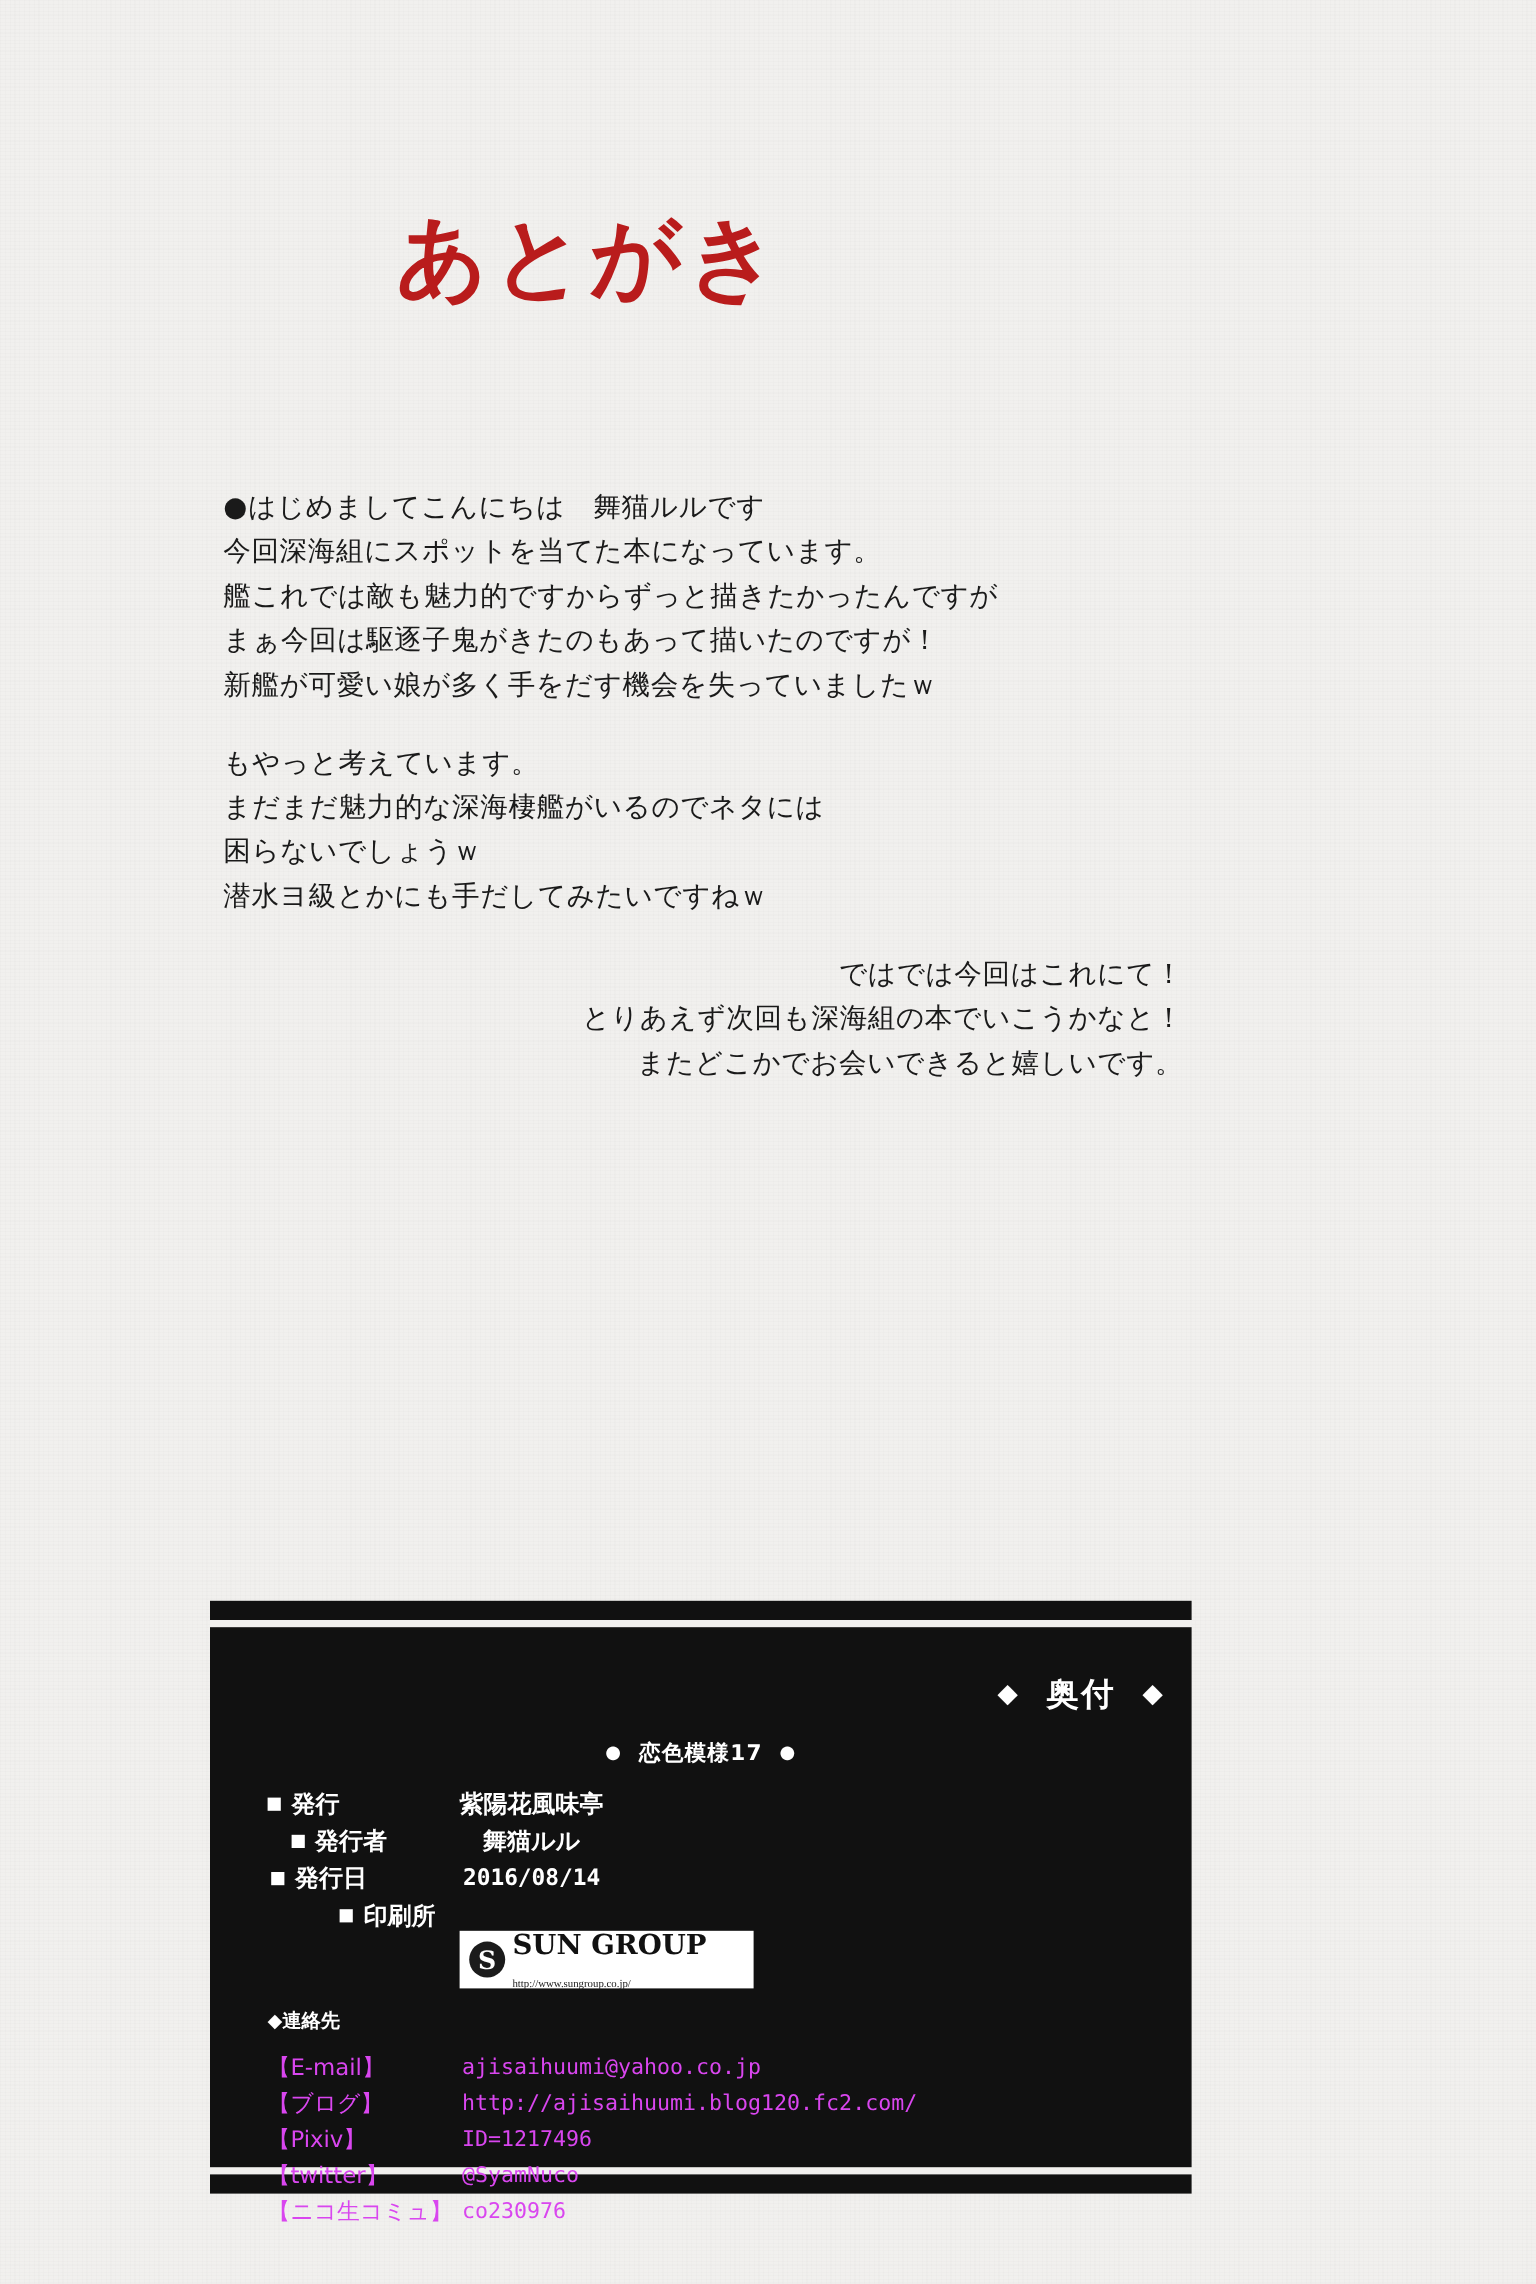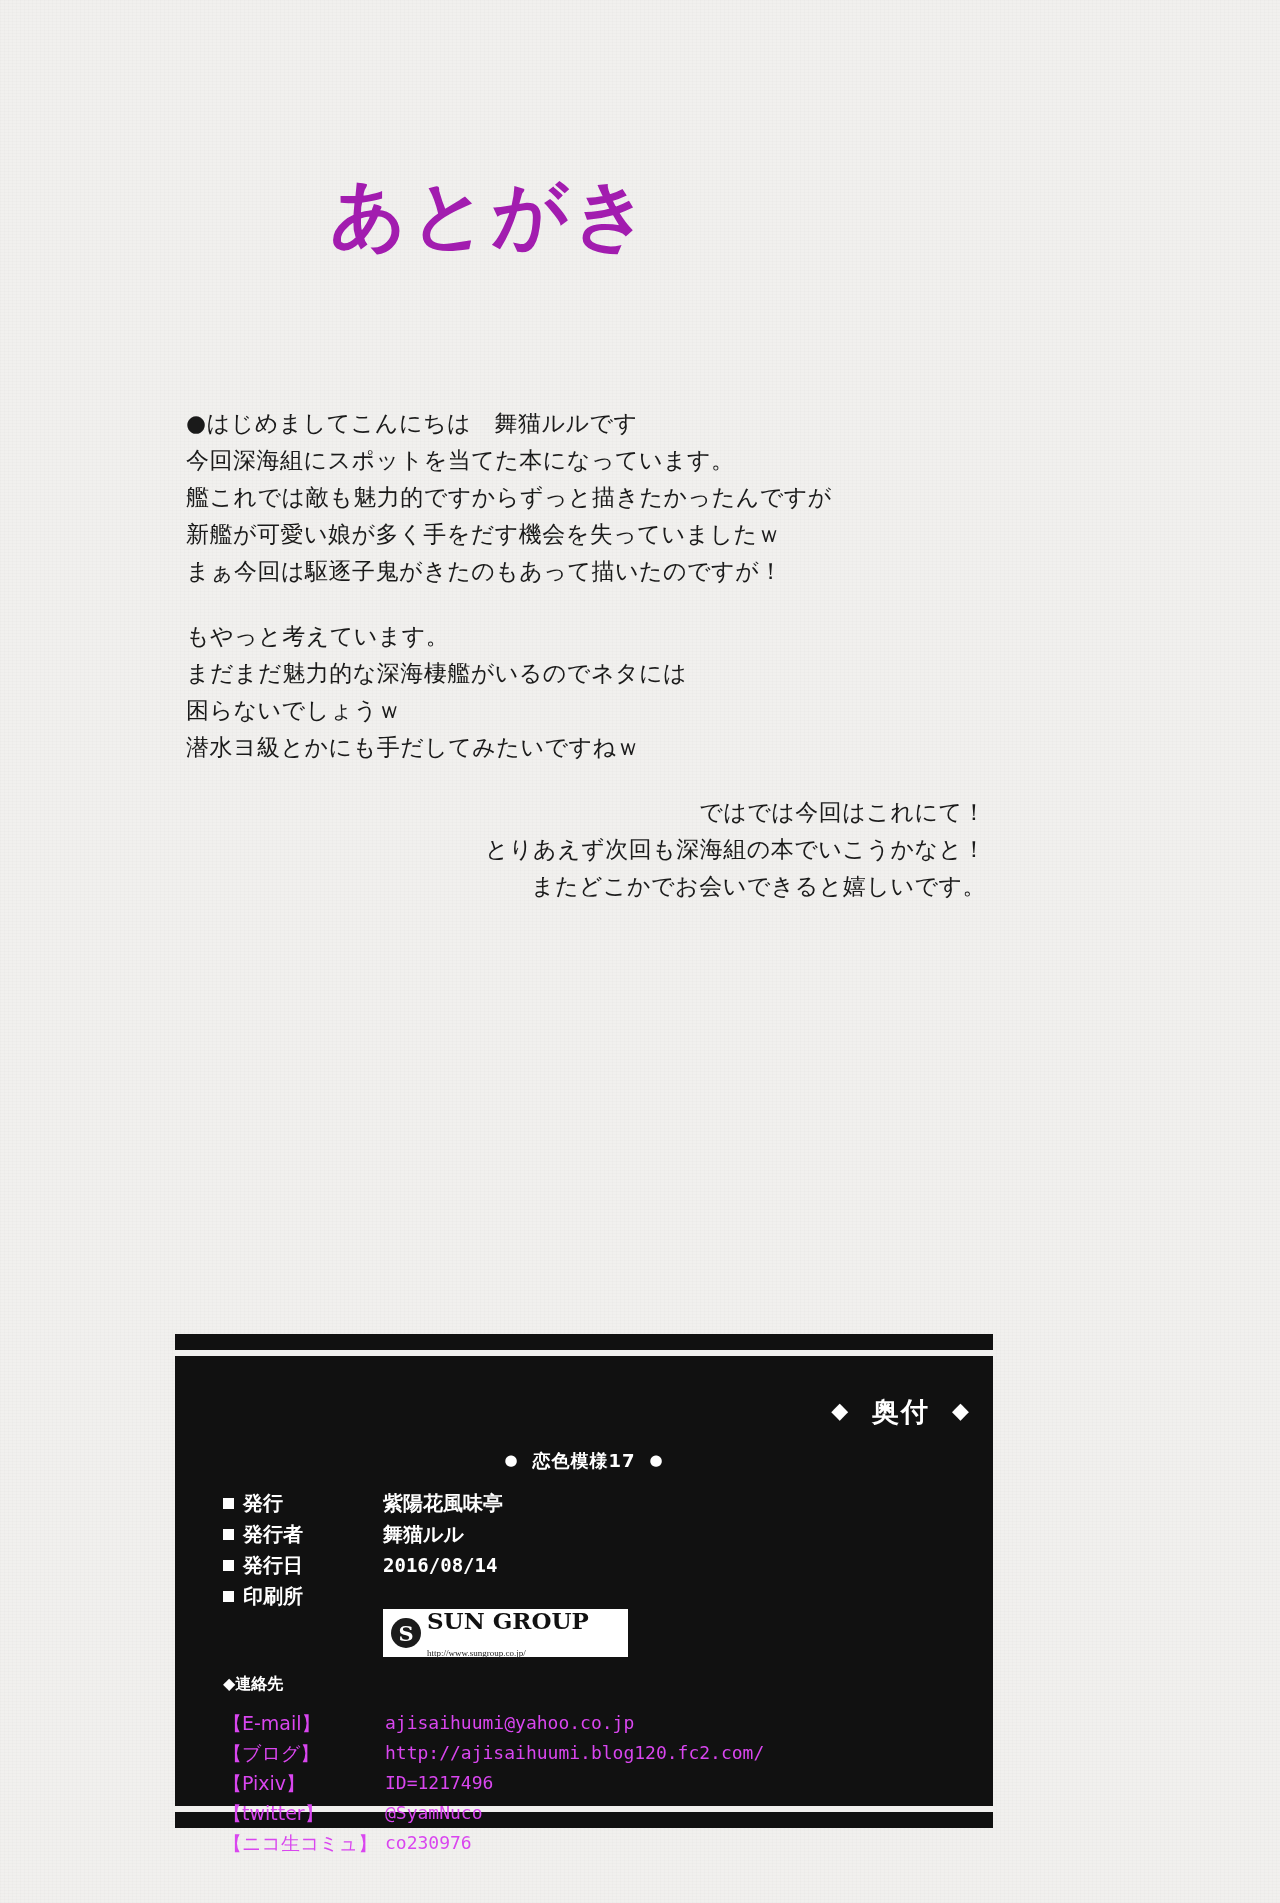--- a/index.html
+++ b/index.html
@@ -29,21 +29,21 @@
     pointer-events: none;
   }
 
   .afterword-title {
     position: absolute;
     left: 330px;
     top: 165px;
     font-family: "DejaVu Sans", sans-serif;
     font-size: 75px;
     font-weight: bold;
-    color: #a21caf;
+    color: #b91c1c;
     letter-spacing: 4px;
     white-space: nowrap;
   }
 
   .body-text {
     position: absolute;
     left: 186px;
     top: 405px;
     width: 800px;
     font-family: "DejaVu Sans", sans-serif;
@@ -135,20 +135,21 @@
     color: #ffffff;
     font-family: "DejaVu Sans", sans-serif;
     font-size: 20px;
     font-weight: bold;
   }
   .info-row {
     display: flex;
     align-items: flex-start;
     height: 31px;
     line-height: 31px;
+    justify-content: center;
   }
   .info-label {
     width: 160px;
     white-space: nowrap;
   }
   .sq {
     display: inline-block;
     width: 11px;
     height: 11px;
     background: #ffffff;
@@ -251,22 +252,22 @@
 <div class="page">
   <div class="grain"></div>
 
   <div class="afterword-title">あとがき</div>
 
   <div class="body-text">
     <div class="para">
       <span class="line">●はじめましてこんにちは　舞猫ルルです</span>
       <span class="line">今回深海組にスポットを当てた本になっています。</span>
       <span class="line">艦これでは敵も魅力的ですからずっと描きたかったんですが</span>
+      <span class="line">まぁ今回は駆逐子鬼がきたのもあって描いたのですが！</span>
       <span class="line">新艦が可愛い娘が多く手をだす機会を失っていましたｗ</span>
-      <span class="line">まぁ今回は駆逐子鬼がきたのもあって描いたのですが！</span>
     </div>
     <div class="para">
       <span class="line">もやっと考えています。</span>
       <span class="line">まだまだ魅力的な深海棲艦がいるのでネタには</span>
       <span class="line">困らないでしょうｗ</span>
       <span class="line">潜水ヨ級とかにも手だしてみたいですねｗ</span>
     </div>
     <div class="para">
       <span class="line">ではでは今回はこれにて！</span>
       <span class="line">とりあえず次回も深海組の本でいこうかなと！</span>

